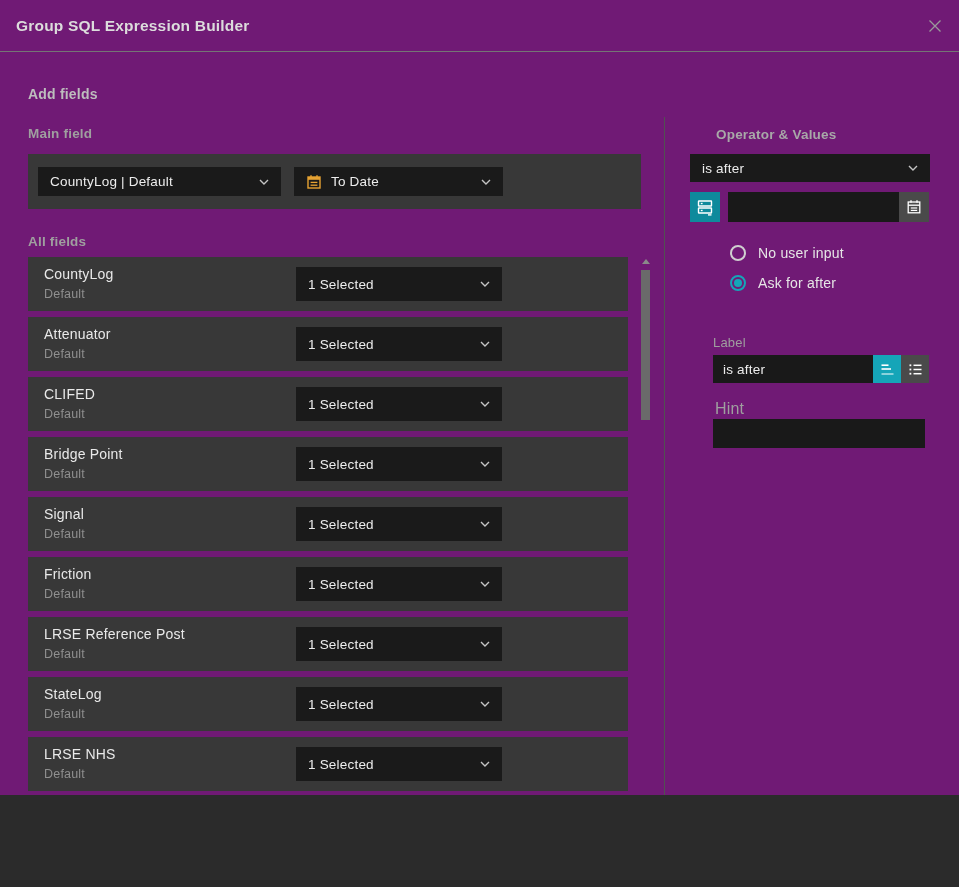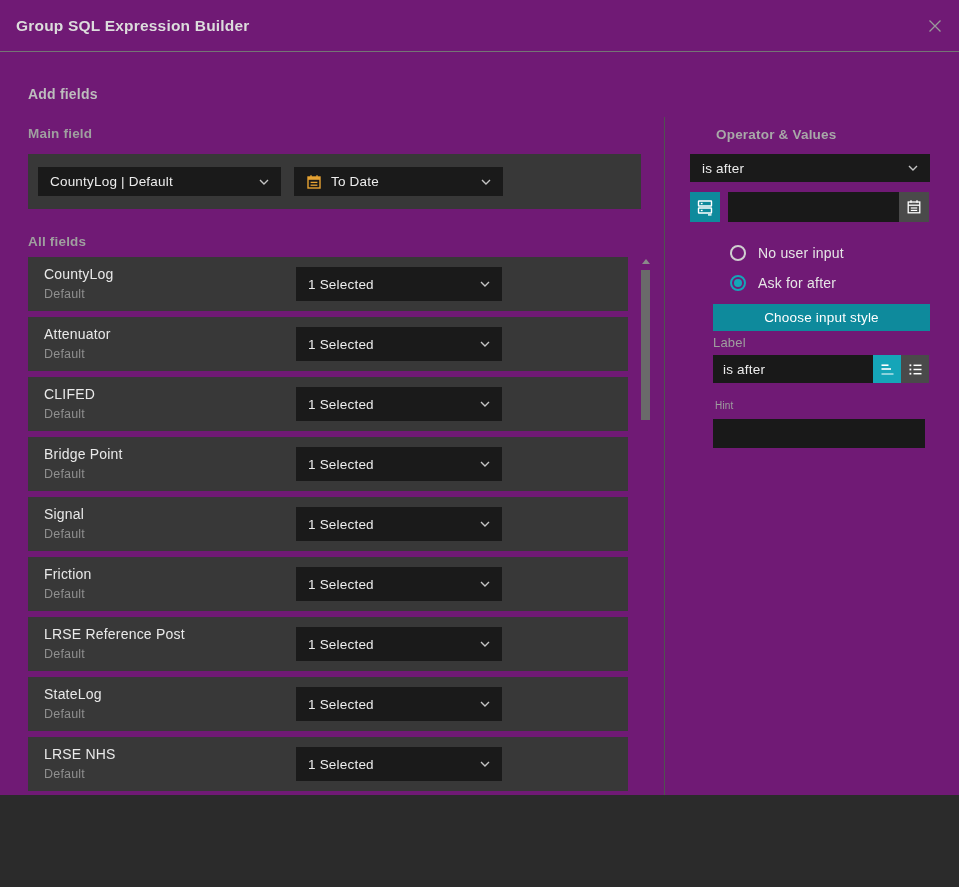--- a/index.html
+++ b/index.html
@@ -51,21 +51,21 @@
   .radio-lab { font-size:14px; color:#e6e6e6; }
 
   .choose-btn { position:absolute; left:713px; top:304px; width:217px; height:27px; background:#0e8a9c; color:#fff; font-size:13.5px; font-family:inherit; border:none; cursor:pointer; letter-spacing:.2px; }
 
   .lab-label { position:absolute; left:713px; top:335px; font-size:13px; color:#9f9f9f; }
   .label-input { left:713px; top:355px; width:160px; height:28px; }
   .style-btn { position:absolute; top:355px; width:28px; height:28px; display:flex; align-items:center; justify-content:center; cursor:pointer; }
   .style-btn.active { background:#15a5b8; }
   .style-btn.inactive { background:#4a4a4a; }
 
-  .hint-label { position:absolute; left:715px; top:400px; font-size:10px; color:#9f9f9f; }
+  .hint-label { position:absolute; left:715px; top:400px; font-size:16px; color:#9f9f9f; }
   .hint-input { left:713px; top:419px; width:212px; height:29px; }
 
   
   .ok-btn { position:absolute; left:769px; top:831px; width:76px; height:31px; background:#0e8a9c; color:#fff; border:none; font-size:14px; font-family:inherit; cursor:pointer; letter-spacing:.2px; }
   .cancel-btn { position:absolute; left:853px; top:831px; width:79px; height:31px; background:transparent; color:#e3e3e3; border:2px solid #c2410c; font-size:14px; font-family:inherit; cursor:pointer; letter-spacing:.2px; }
 
   svg { display:block; }
 </style>
 </head>
 <body>
@@ -281,21 +281,20 @@
 
   <div class="radio-row" style="top:245px;">
     <span class="radio-circ"></span>
     <span class="radio-lab">No user input</span>
   </div>
   <div class="radio-row" style="top:275px;">
     <span class="radio-circ sel"></span>
     <span class="radio-lab">Ask for after</span>
   </div>
 
-  <button class="choose-btn">Choose input style</button>
 
   <div class="lab-label">Label</div>
   <input class="dinput label-input" value="is after" style="">
   <div class="style-btn active" style="left:873px;">
     <span>
       <svg width="15" height="15" viewBox="0 0 15 15">
         <line x1="1.5" y1="3.2" x2="8.5" y2="3.2" stroke="#ffffff" stroke-width="1.6"></line>
         <line x1="1.5" y1="7" x2="11" y2="7" stroke="#ffffff" stroke-width="1.6"></line>
         <line x1="1.5" y1="12" x2="13.5" y2="12" stroke="#ffffff" stroke-width="1"></line>
       </svg>

